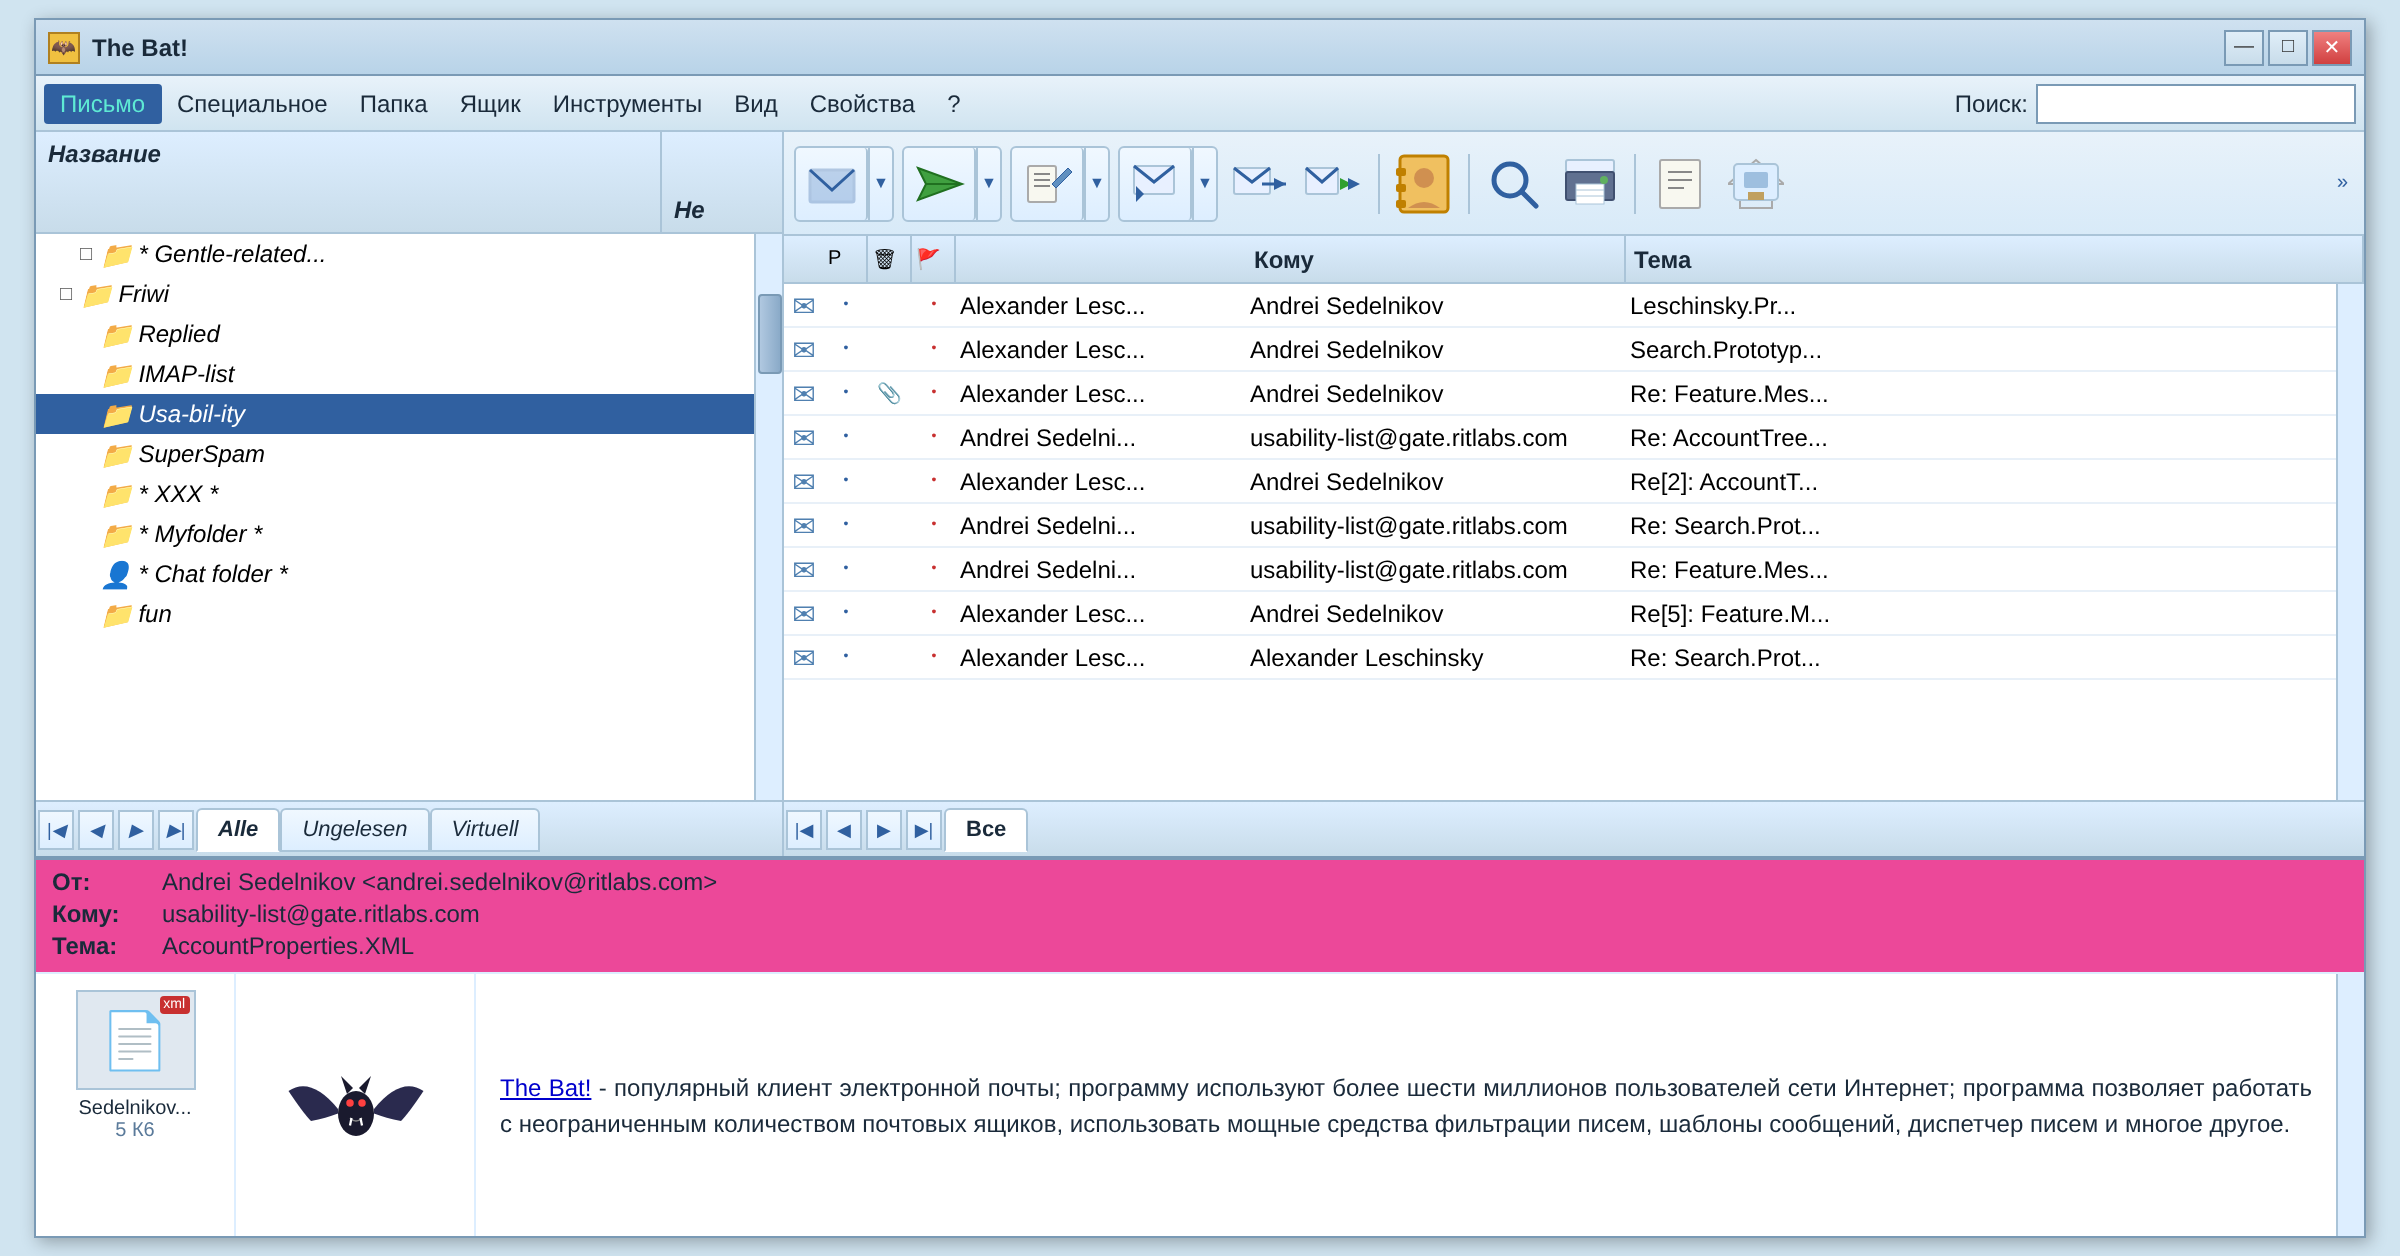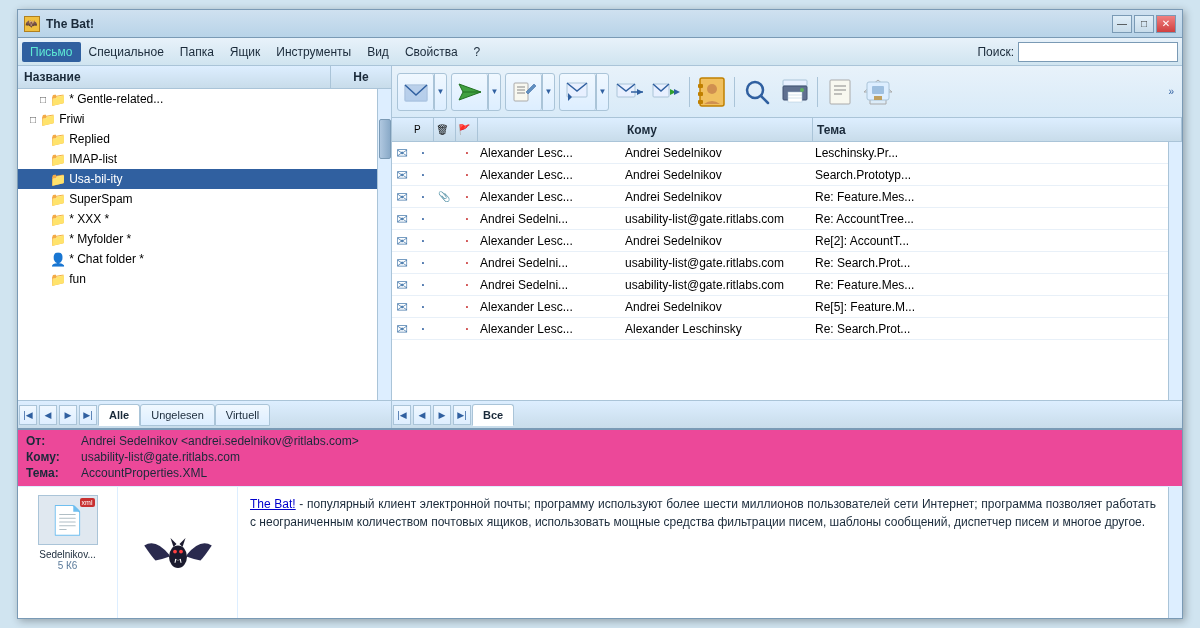--- a/index.html
+++ b/index.html
@@ -124,20 +124,21 @@
     }
 
     
     .left-panel {
       width: 374px;
       display: flex;
       flex-direction: column;
       border-right: 1px solid #aac4d8;
       background: #f8fbfe;
       flex-shrink: 0;
+      font-style: italic;
     }
 
     
     .right-panel {
       flex: 1;
       display: flex;
       flex-direction: column;
       background: #f0f4f8;
     }
 
@@ -217,21 +218,21 @@
       flex: 1;
       padding: 4px 6px;
       color: #1a2a3a;
       border-right: 1px solid #aac4d8;
     }
 
     .folder-header-unread {
       width: 60px;
       padding: 4px 6px;
       color: #1a2a3a;
-      text-align: center;
+      margin-top: 28px;
     }
 
     .folder-tree {
       flex: 1;
       overflow-y: auto;
       background: white;
     }
 
     .folder-item {
       display: flex;
@@ -447,20 +448,21 @@
       color: #5a7a9a;
     }
 
     .preview-text-area {
       flex: 1;
       padding: 8px 12px;
       overflow-y: auto;
       display: flex;
       flex-direction: column;
       gap: 4px;
+      justify-content: center;
     }
 
     .preview-link {
       color: #0000cc;
       text-decoration: underline;
       font-size: 12px;
     }
 
     .preview-text {
       font-size: 12px;

